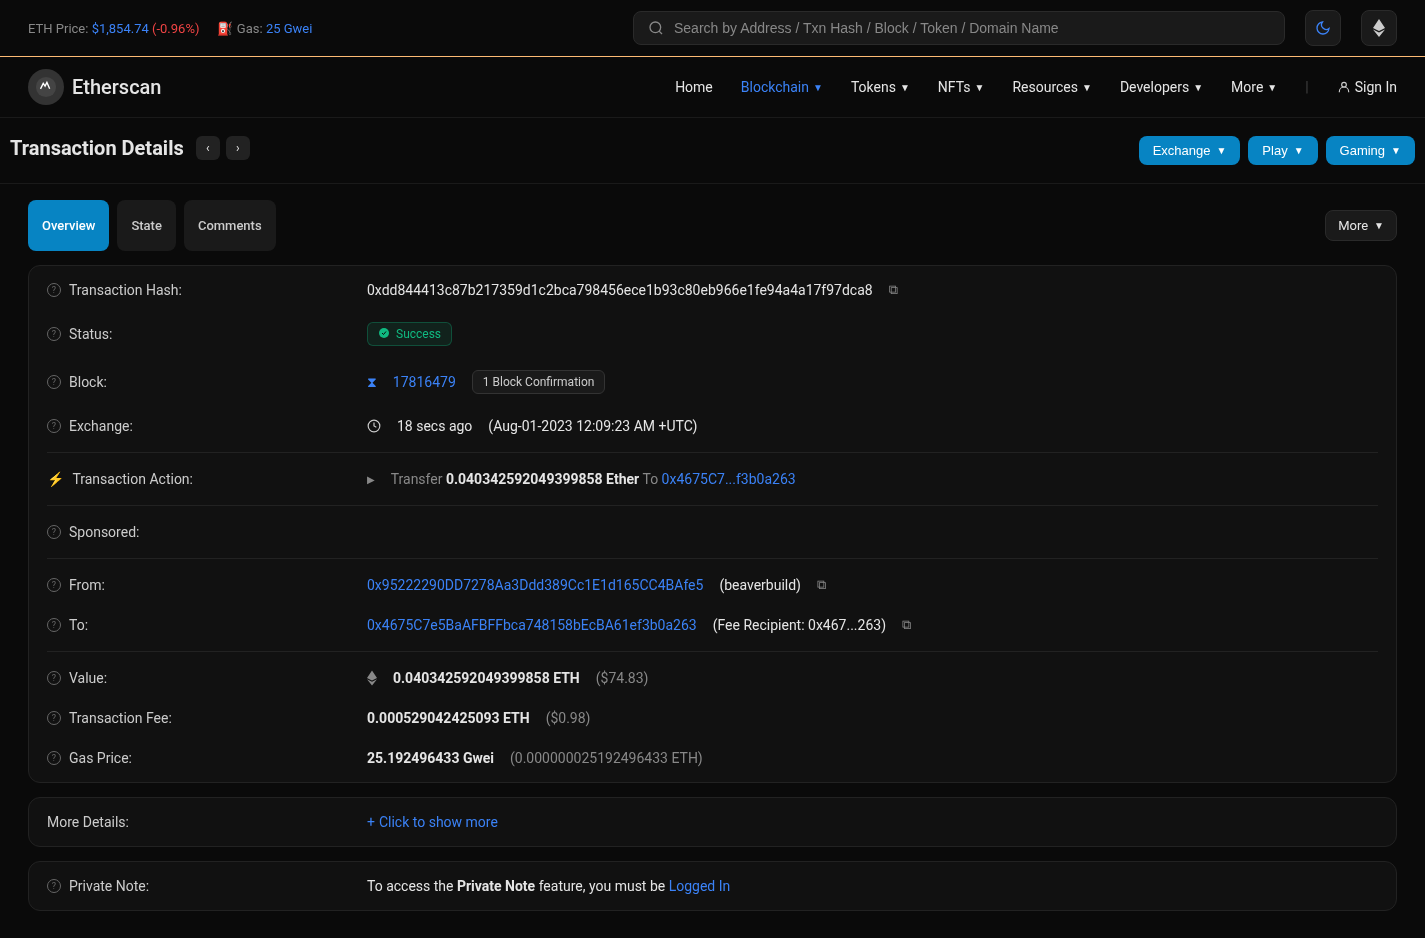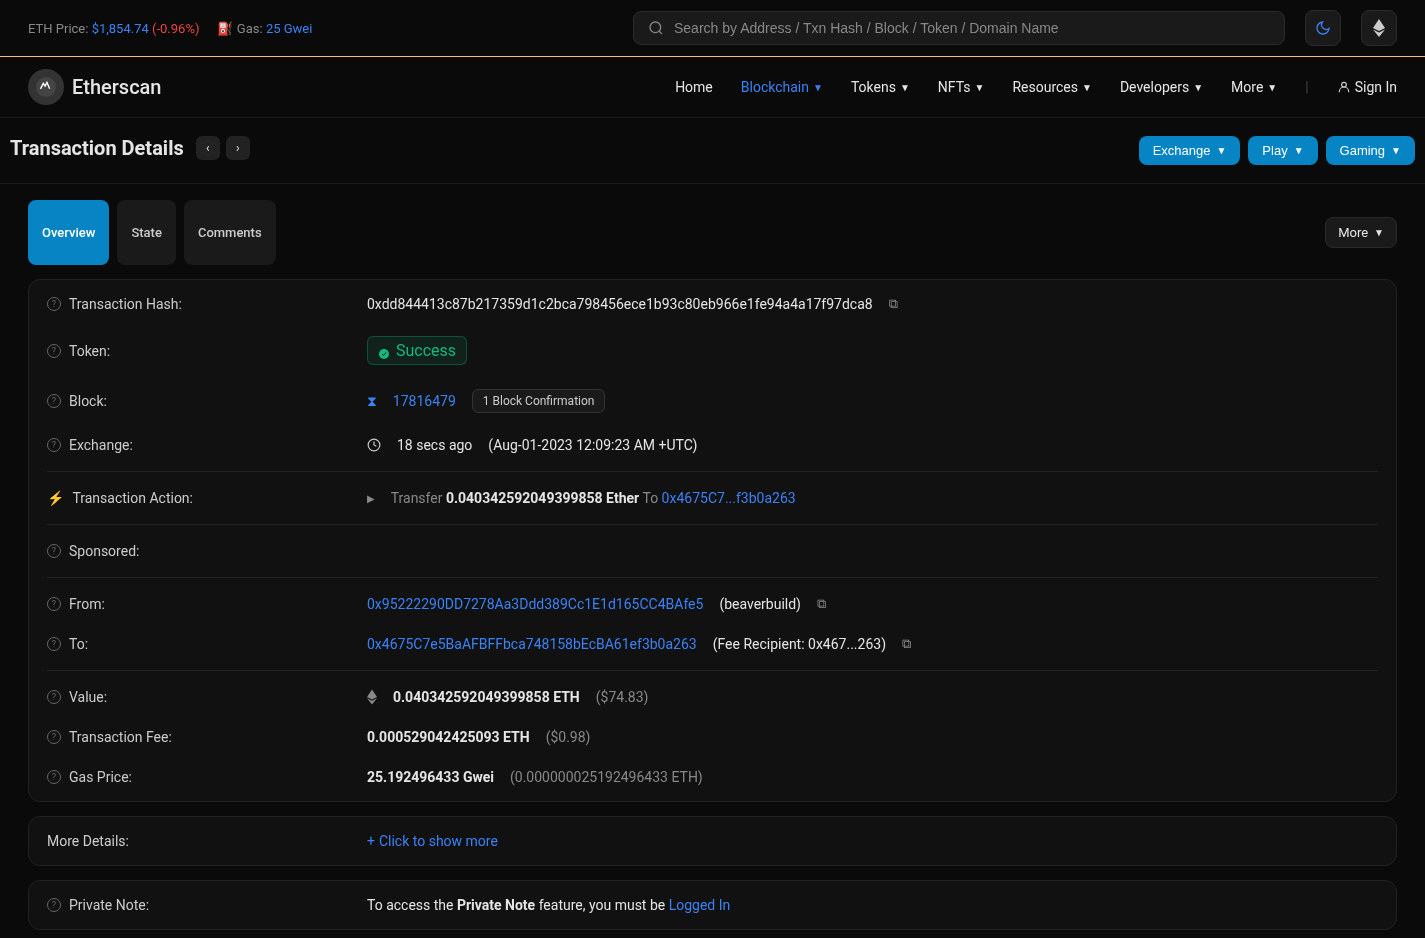--- a/index.html
+++ b/index.html
@@ -130,21 +130,21 @@
   align-items: center;
   gap: 6px;
 }
 .tabs-row {
   display: flex;
   align-items: center;
   padding: 0 28px 14px;
 }
 .tabs { display: flex; gap: 8px; }
 .tab {
-  padding: 25px 14px;
+  padding: 18px 14px;
   border-radius: 8px;
   cursor: pointer;
   font-size: 13px;
   font-weight: 500;
 }
 .tab.active { background: #0784c3; color: #fff; }
 .tab:not(.active) { background: #1a1a1a; color: #ccc; }
 .more-dropdown {
   margin-left: auto;
   background: #1a1a1a;
@@ -195,28 +195,28 @@
   flex: 1;
   display: flex;
   align-items: center;
   gap: 16px;
   flex-wrap: wrap;
 }
 .link { color: #3b82f6; cursor: pointer; }
 .muted { color: #888; }
 .status-badge {
   display: inline-flex;
-  align-items: flex-end;
+  align-items: flex-start;
   gap: 6px;
   background: rgba(16,185,129,0.1);
   border: 1px solid rgba(16,185,129,0.3);
   color: #10b981;
   padding: 4px 10px;
   border-radius: 6px;
-  font-size: 16px;
+  font-size: 12px;
 }
 .confirm-badge {
   background: #1a1a1a;
   border: 1px solid #333;
   padding: 4px 10px;
   border-radius: 6px;
   font-size: 12px;
   color: #ccc;
 }
 .copy-icon {
@@ -356,21 +356,21 @@
         <span>Transaction Hash:</span>
       </div>
     <div class="value-col">
       <span>0xdd844413c87b217359d1c2bca798456ece1b93c80eb966e1fe94a4a17f97dca8</span>
       <span class="copy-icon">⧉</span>
     </div>
   </div>
   <div class="row">
     <div class="label-col">
         <span class="help-icon">?</span>
-        <span>Token:</span>
+        <span>Status:</span>
       </div>
     <div class="value-col">
       <span class="status-badge">
         <svg width="12" height="12" viewBox="0 0 24 24" fill="#10b981">
             <circle cx="12" cy="12" r="10"></circle>
             <path d="M8 12l3 3 5-6" stroke="#0a0a0a" stroke-width="2" fill="none"></path>
           </svg>
         <span>Success</span>
       </span>
     </div>

